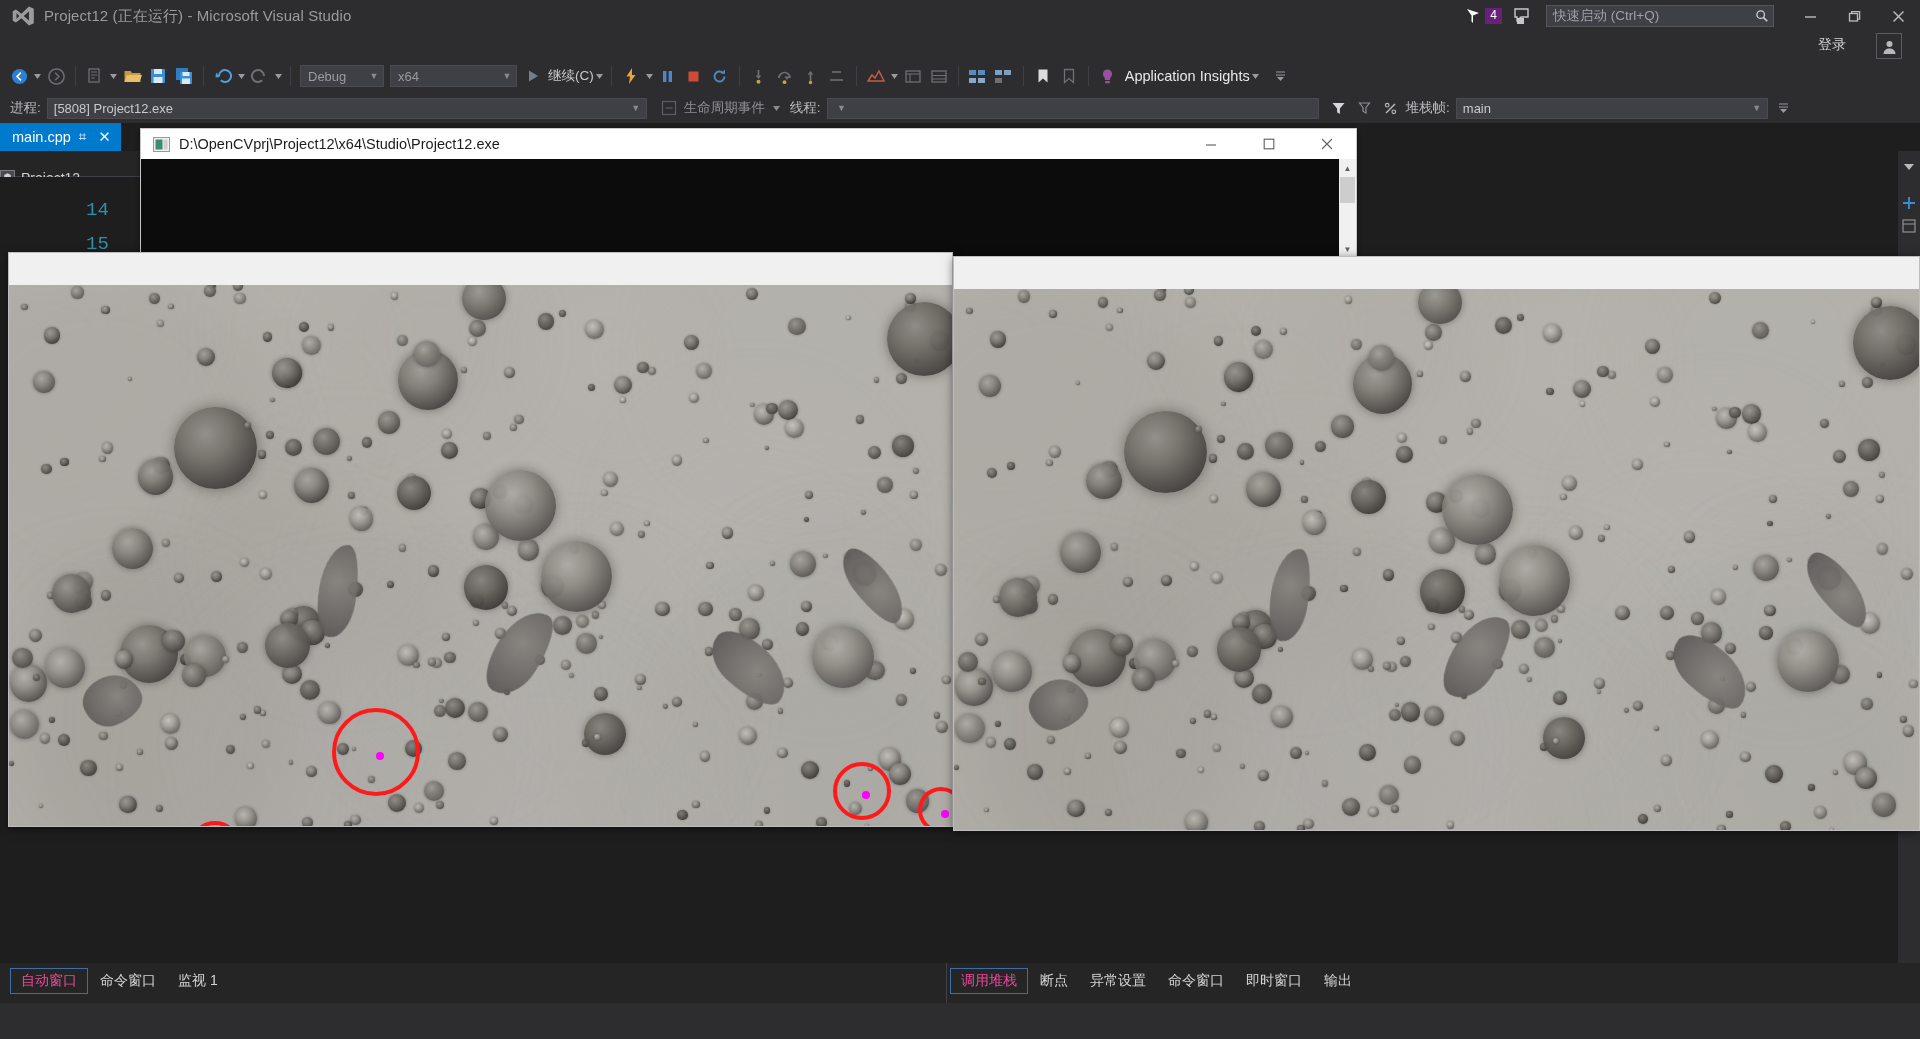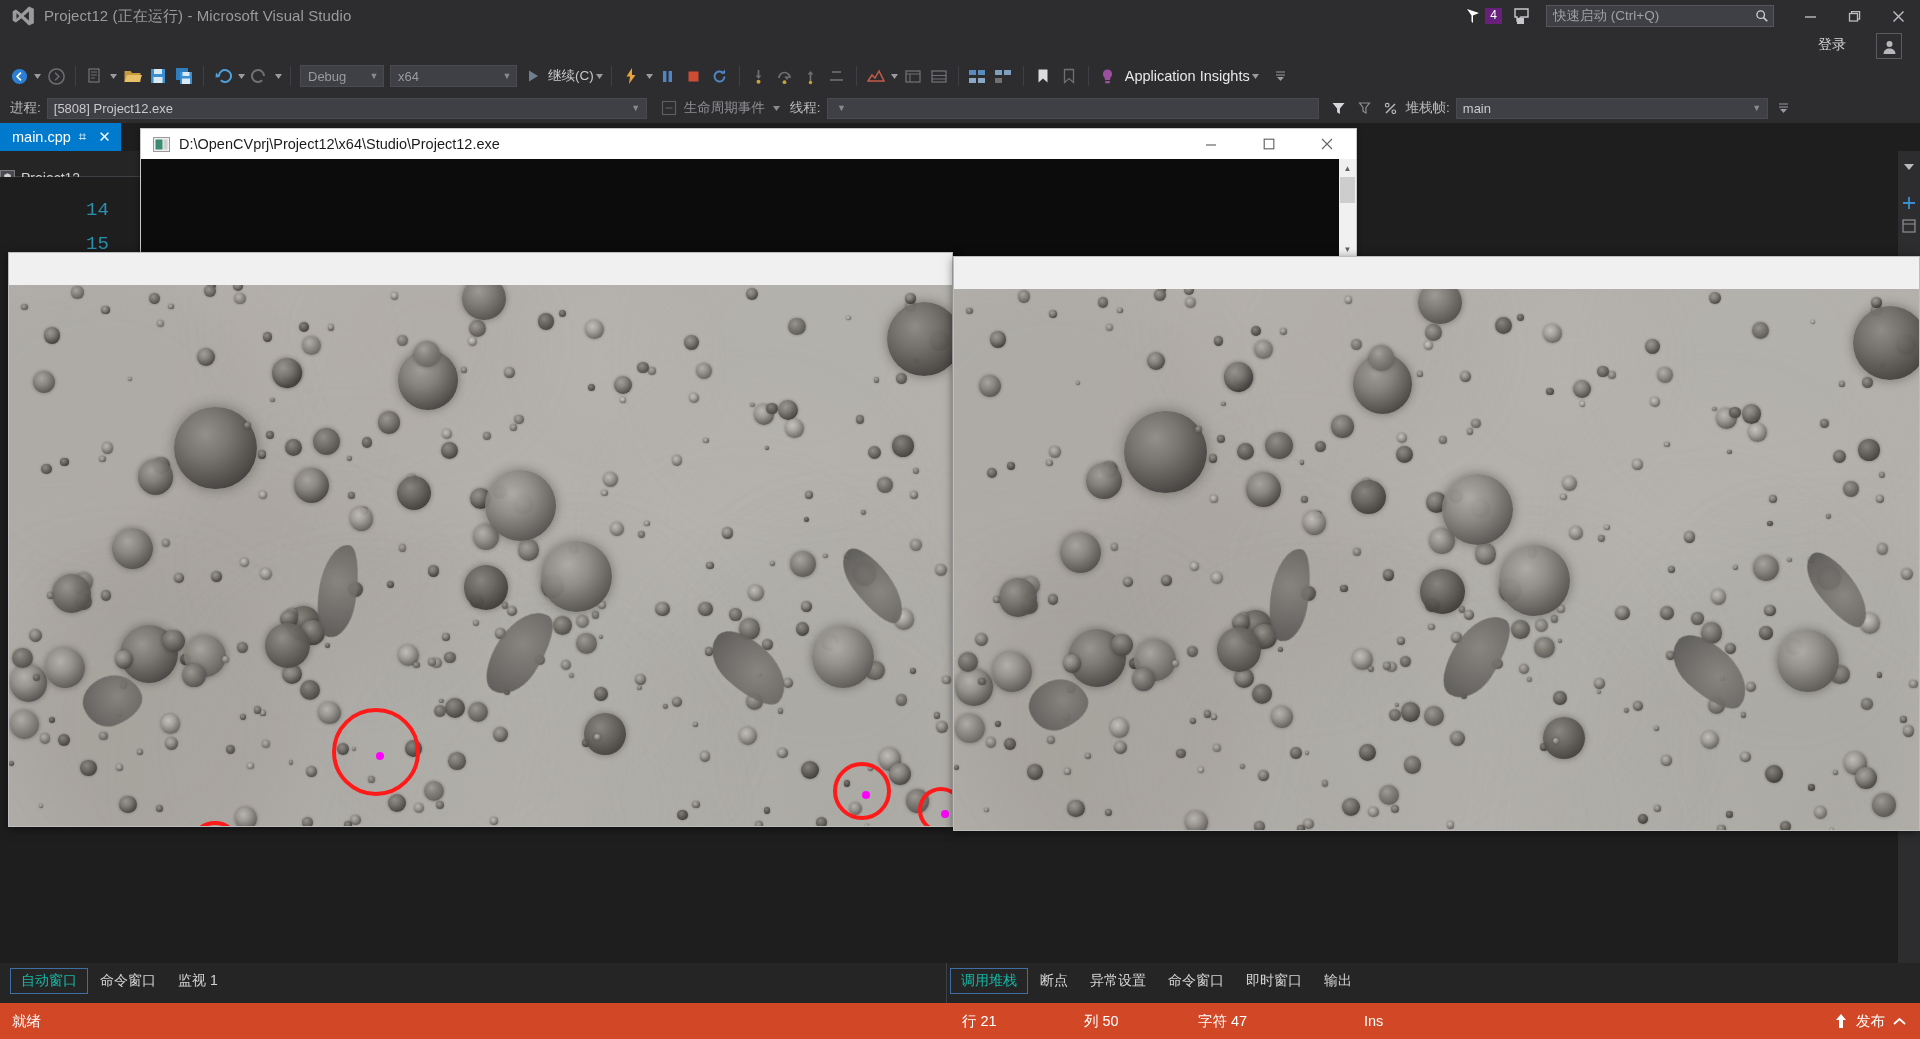--- a/index.html
+++ b/index.html
@@ -136,21 +136,21 @@
   
   .micro { position: absolute; inset: 0; background: #b3b0ab; }
   .cell { position: absolute; border-radius: 50%; }
   .marker-ring { position: absolute; border: 4px solid #ff1a1a; border-radius: 50%; }
   .marker-dot { position: absolute; background: #ff00ff; border-radius: 50%; }
 
   
   .botpanel { position: absolute; left: 0; top: 963px; width: 1920px; height: 40px; background: #252526; }
   .tabrow { position: absolute; top: 5px; display: flex; align-items: center; height: 26px; }
   .ptab { color: #d4d4d4; font-size: 14px; padding: 3px 10px; margin-right: 2px; }
-  .ptab.active { color: #14b8a6; border: 1px solid #3f6ea5; background: #252526; }
+  .ptab.active { color: #ec4899; border: 1px solid #3f6ea5; background: #252526; }
   .panel-split { position: absolute; left: 946px; top: 963px; width: 1px; height: 40px; background: #3f3f46; }
 
   
   .statusbar {
     position: absolute; left: 0; bottom: 0; width: 1920px; height: 36px;
     background: #d24726; display: flex; align-items: center; color: #fff; font-size: 14.5px;
   }
   .sb-ready { margin-left: 12px; }
   .sb-seg { position: absolute; }
   .sb-pub { position: absolute; right: 14px; display: flex; align-items: center; gap: 8px; }
@@ -1206,30 +1206,14 @@
       <div class="ptab active">调用堆栈</div>
       <div class="ptab">断点</div>
       <div class="ptab">异常设置</div>
       <div class="ptab">命令窗口</div>
       <div class="ptab">即时窗口</div>
       <div class="ptab">输出</div>
     </div>
   </div>
   <div class="panel-split"></div>
 
-  <div class="statusbar">
-    <div class="sb-ready">就绪</div>
-    <div class="sb-seg" style="left:962px;">行 21</div>
-    <div class="sb-seg" style="left:1084px;">列 50</div>
-    <div class="sb-seg" style="left:1198px;">字符 47</div>
-    <div class="sb-seg" style="left:1364px;">Ins</div>
-    <div class="sb-pub">
-      <svg width="14" height="16" viewBox="0 0 14 16">
-          <path d="M7 1 12 7H9v8H5V7H2z" fill="#fff"></path>
-        </svg>
-      <span>发布</span>
-      <svg width="13" height="9" viewBox="0 0 13 9">
-          <path d="M1 7 6.5 2 12 7" fill="none" stroke="#fff" stroke-width="1.7"></path>
-        </svg>
-    </div>
-  </div>
 
 </div>
 
 </body></html>

